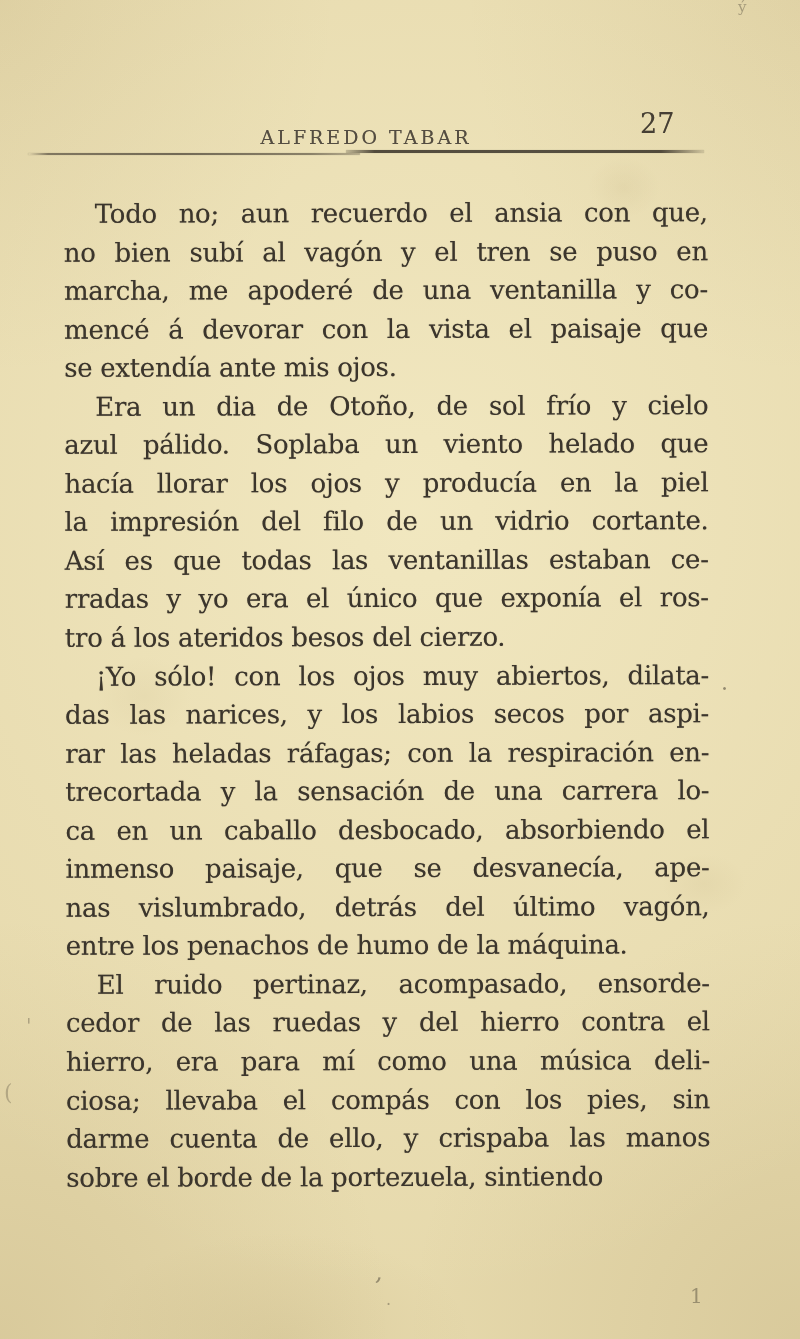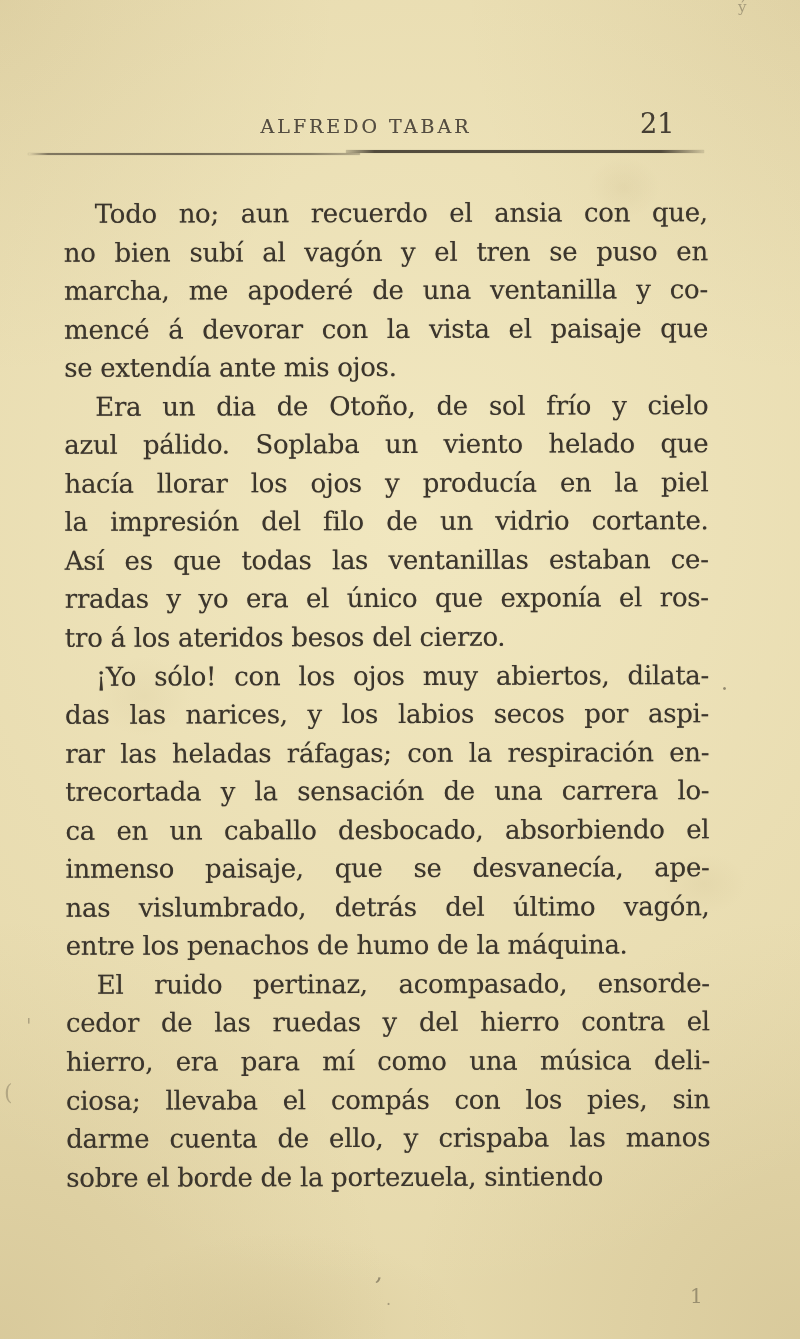--- a/index.html
+++ b/index.html
@@ -17,21 +17,21 @@
       radial-gradient(60% 40% at 100% 0%, rgba(148,124,70,.10), transparent 70%),
       radial-gradient(70% 45% at 0% 100%, rgba(148,124,70,.16), transparent 70%),
       radial-gradient(70% 45% at 100% 100%, rgba(148,124,70,.16), transparent 70%),
       radial-gradient(30% 10% at 35% 100%, rgba(140,115,60,.10), transparent 80%),
       radial-gradient(6% 3% at 78% 14%, rgba(140,115,60,.10), transparent 75%),
       radial-gradient(8% 4% at 18% 52%, rgba(140,115,60,.08), transparent 75%),
       radial-gradient(7% 3% at 88% 66%, rgba(140,115,60,.08), transparent 75%);
   }
 
   .header-title{
-    position:absolute;left:0;top:115px;width:732px;text-align:center;
+    position:absolute;left:0;top:126px;width:732px;text-align:center;
     font-size:19px;letter-spacing:3px;color:#544d41;
     text-shadow:0 0 .6px rgba(84,77,65,.55);
   }
   .page-number{
     position:absolute;left:640px;top:108px;width:60px;
     font-size:27px;color:#463f34;text-shadow:0 0 .6px rgba(70,63,52,.5);
   }
   .rule{position:absolute;border-radius:1px;box-shadow:0 0 1px rgba(80,72,58,.45);}
   .rule-left{
     left:28px;top:153px;width:332px;height:2px;
@@ -65,21 +65,21 @@
   .m4{left:26px;top:1016px;font-size:20px;opacity:.35;}
   .m5{left:4px;top:1082px;font-size:22px;opacity:.3;}
   .m6{left:738px;top:0px;font-size:15px;opacity:.4;}
 </style>
 </head>
 <body>
 
 <div class="page">
 
   <div class="header-title">ALFREDO TABAR</div>
-  <div class="page-number">21</div>
+  <div class="page-number">27</div>
   <div class="rule rule-left"></div>
   <div class="rule rule-right"></div>
 
   <div class="text-block">
     <div class="line first">Todo no; aun recuerdo el ansia con que,</div>
     <div class="line">no bien subí al vagón y el tren se puso en</div>
     <div class="line">marcha, me apoderé de una ventanilla y co-</div>
     <div class="line">mencé á devorar con la vista el paisaje que</div>
     <div class="line last">se extendía ante mis ojos.</div>
 

